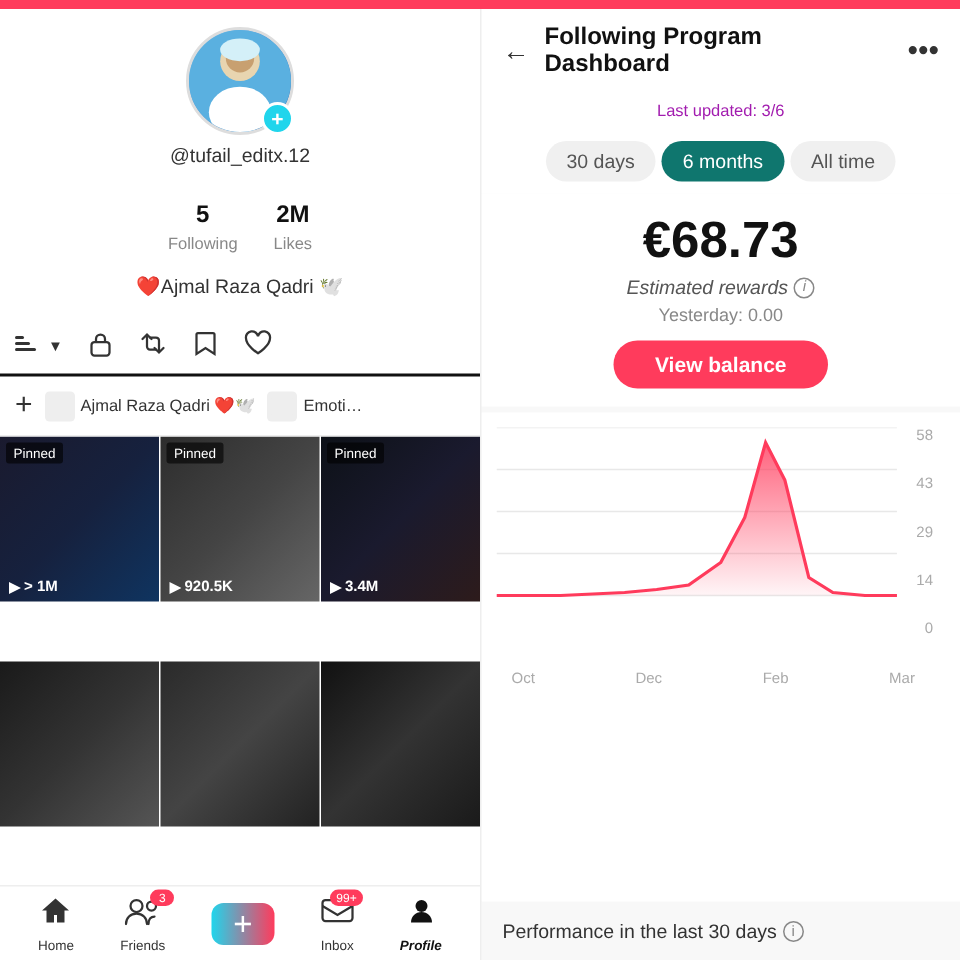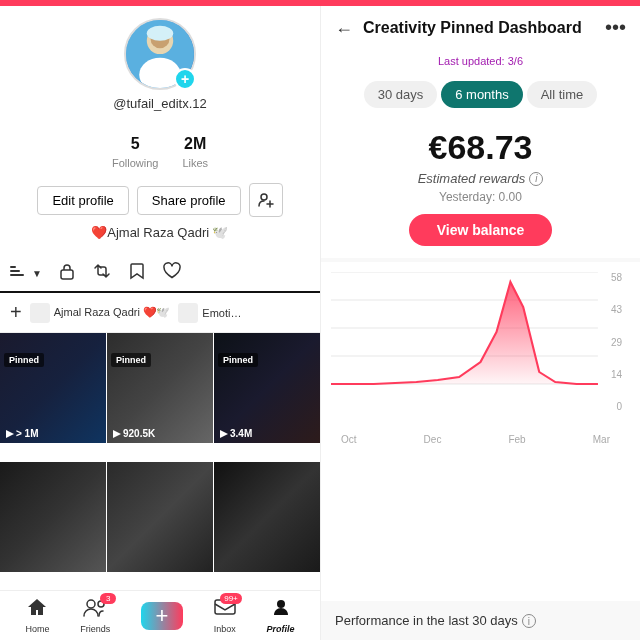--- a/index.html
+++ b/index.html
@@ -225,28 +225,28 @@
     .video-cell {
       position: relative;
       background: #222;
       overflow: hidden;
       aspect-ratio: auto;
       height: 110px;
     }
 
     .pinned-badge {
       position: absolute;
-      top: 20px;
+      top: 4px;
       left: 4px;
       background: rgba(0,0,0,0.6);
       color: #fff;
       font-size: 9px;
       padding: 2px 5px;
       border-radius: 2px;
-      font-weight: 700;
+      font-weight: 400;
     }
 
     .view-count {
       position: absolute;
       bottom: 4px;
       left: 4px;
       color: #fff;
       font-size: 10px;
       font-weight: 600;
       display: flex;
@@ -541,32 +541,20 @@
         <div class="stat-item">
           <span class="stat-number">5</span>
           <span class="stat-label">Following</span>
         </div>
         <div class="stat-item">
           <span class="stat-number">2M</span>
           <span class="stat-label">Likes</span>
         </div>
       </div>
 
-      <div class="profile-buttons">
-        <button class="btn-edit">Edit profile</button>
-        <button class="btn-share">Share profile</button>
-        <div class="btn-add-friend">
-          <svg width="16" height="16" viewBox="0 0 16 16" fill="none">
-            <circle cx="6" cy="5" r="3" stroke="#333" stroke-width="1.5"></circle>
-            <path d="M1 14c0-3 2-5 5-5" stroke="#333" stroke-width="1.5" stroke-linecap="round"></path>
-            <line x1="12" y1="9" x2="12" y2="15" stroke="#333" stroke-width="1.5" stroke-linecap="round"></line>
-            <line x1="9" y1="12" x2="15" y2="12" stroke="#333" stroke-width="1.5" stroke-linecap="round"></line>
-          </svg>
-        </div>
-      </div>
 
       <span class="bio-text">❤️Ajmal Raza Qadri 🕊️</span>
     </div>
 
     <div class="filter-row">
       <div class="filter-dropdown">
         <svg width="20" height="18" viewBox="0 0 20 18" fill="#333">
           <rect x="0" y="1" width="6" height="2" rx="1"></rect>
           <rect x="0" y="5" width="10" height="2" rx="1"></rect>
           <rect x="0" y="9" width="14" height="2" rx="1"></rect>
@@ -694,21 +682,21 @@
           </svg>
         </span>
         <span class="nav-label" style="font-weight:700;font-style:italic;">Profile</span>
       </div>
     </div>
   </div>
 
   <div class="right-panel">
     <div class="dashboard-header">
       <span class="back-arrow">←</span>
-      <span class="dashboard-title">Creativity Pinned Dashboard</span>
+      <span class="dashboard-title">Following Program Dashboard</span>
       <span class="more-dots">•••</span>
     </div>
 
     <div class="last-updated">Last updated: 3/6</div>
 
     <div class="period-tabs">
       <button class="period-tab">30 days</button>
       <button class="period-tab active">6 months</button>
       <button class="period-tab">All time</button>
     </div>

